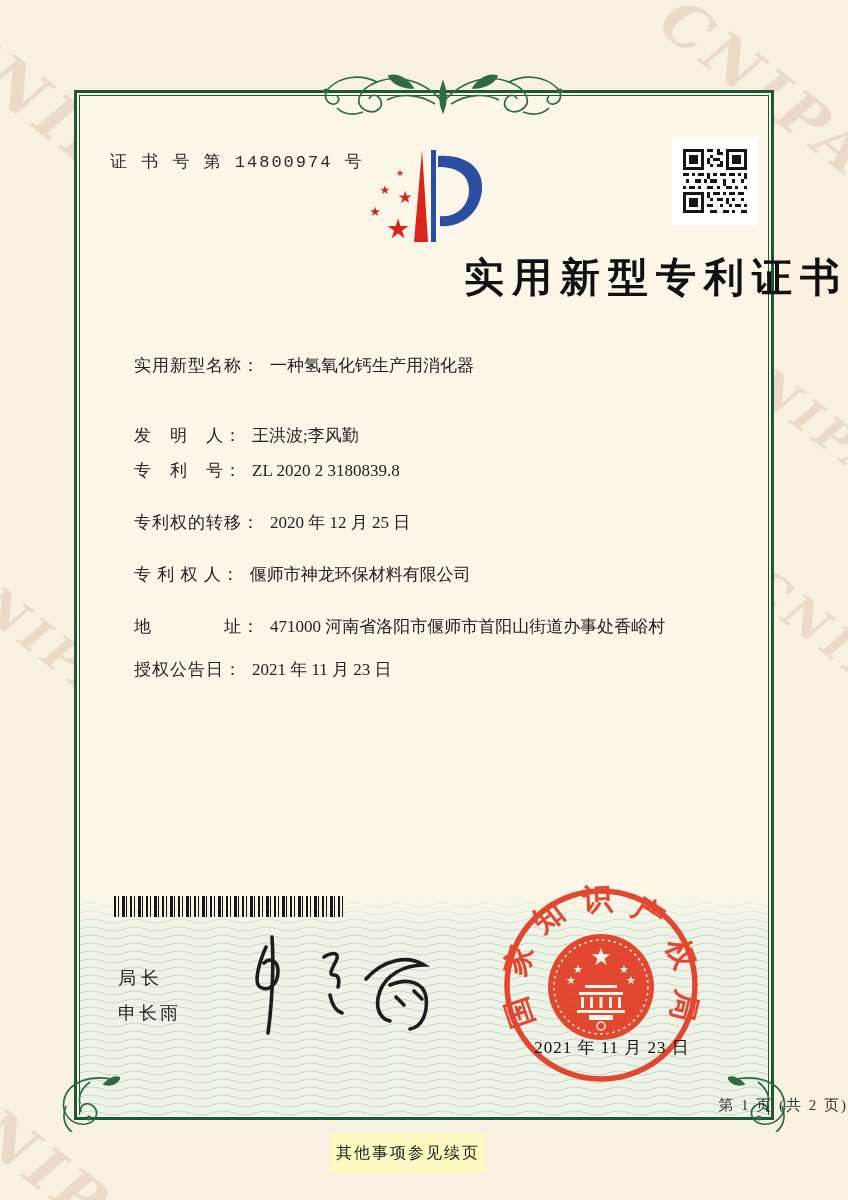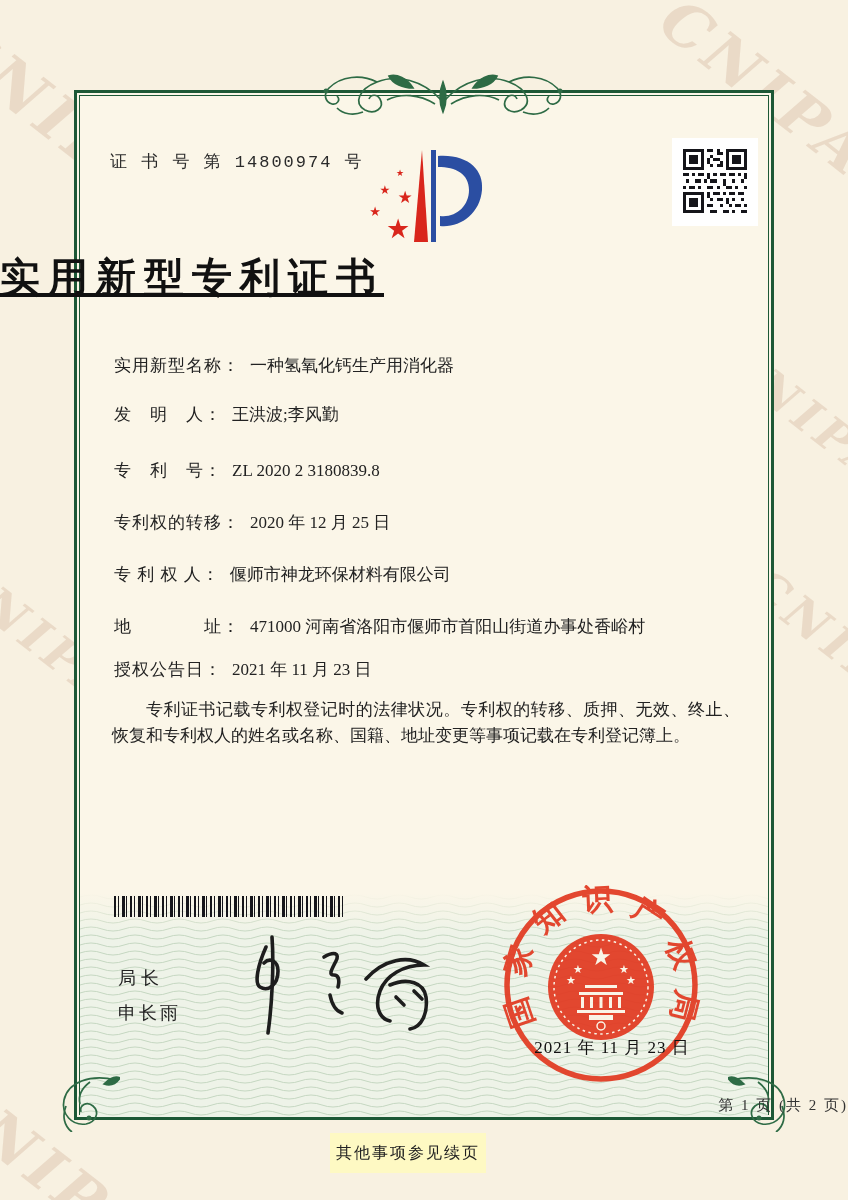--- a/index.html
+++ b/index.html
@@ -32,29 +32,29 @@
   }
   
   .band{position:absolute;left:80px;top:893px;width:688px;height:224px;}
   
   .certno{
     position:absolute;left:110px;top:150px;
     font-size:17px;letter-spacing:2px;color:#2a2a2a;font-family:Liberation Mono, monospace;
   }
   
   .title{
-    position:absolute;left:0;right:0;top:250px;text-align:left;
-    font-size:40px;font-weight:bold;letter-spacing:8px;color:#111;text-decoration:underline;
+    position:absolute;left:0;right:0;top:250px;text-align:right;
+    font-size:40px;font-weight:bold;letter-spacing:8px;color:#111;
   }
   
   .field{
     position:absolute;left:114px;width:640px;
     font-size:17px;color:#222;white-space:nowrap;
   }
-  .flabel{letter-spacing:1px;}
+  .flabel{letter-spacing:1px;margin-left:20px;}
   .fvalue{margin-left:10px;}
   .grantwrap{position:absolute;left:341px;top:0;white-space:nowrap;}
   .grantwrap span{margin-left:0;}
   
   .bodytext{
     position:absolute;left:112px;top:697px;width:628px;
     font-size:17px;line-height:26px;text-align:justify;color:#222;
   }
   .bodytext p{margin:0;text-indent:2em;}
   
@@ -189,41 +189,40 @@
     <path fill="#15151a" d="M2 2h3v3H2zM16 2h3v3h-3zM2 16h3v3H2z"></path>
     <path fill="#15151a" d="M8 0h2v1H8zM11 0h1v2h-1zM9 2h1v1H9zM12 1h1v1h-1zM8 3h1v2H8zM10 3h2v1h-2zM12 4h1v1h-1zM9 5h1v1H9zM11 5h2v1h-2zM0 8h2v1H0zM3 8h1v1H3zM5 8h2v1H5zM8 8h1v2H8zM10 8h1v1h-1zM12 8h2v1h-2zM15 8h2v1h-2zM18 8h1v1h-1zM20 8h1v2h-1zM1 10h1v1H1zM4 10h2v1H4zM7 10h1v1H7zM9 10h2v1H9zM13 10h1v2h-1zM16 10h1v1h-1zM19 10h1v1h-1zM0 12h1v1H0zM2 12h2v1H2zM5 12h1v1H5zM8 12h2v1H8zM11 12h1v1h-1zM14 12h2v1h-2zM17 12h1v1h-1zM20 12h1v1h-1zM8 14h1v2H8zM10 14h2v1h-2zM13 14h1v1h-1zM15 14h2v1h-2zM18 14h2v1h-2zM9 16h1v1H9zM11 16h2v1h-2zM14 16h1v2h-1zM16 16h1v1h-1zM19 16h1v1h-1zM8 18h2v1H8zM12 18h1v1h-1zM15 18h1v1h-1zM17 18h2v1h-2zM20 18h1v1h-1zM9 20h2v1H9zM13 20h2v1h-2zM16 20h1v1h-1zM19 20h2v1h-2z"></path>
   </svg>
 </div>
 
 <div class="title">实用新型专利证书</div>
 
 <div class="field" style="top:354px">
   <span class="flabel">实用新型名称：</span><span class="fvalue">一种氢氧化钙生产用消化器</span>
 </div>
-<div class="field" style="top:403px">
+<div class="field" style="top:424px">
   <span class="flabel">发　明　人：</span><span class="fvalue">王洪波;李风勤</span>
 </div>
 <div class="field" style="top:459px">
   <span class="flabel">专　利　号：</span><span class="fvalue">ZL 2020 2 3180839.8</span>
 </div>
 <div class="field" style="top:511px">
   <span class="flabel">专利权的转移：</span><span class="fvalue">2020 年 12 月 25 日</span>
 </div>
 <div class="field" style="top:563px">
   <span class="flabel">专 利 权 人：</span><span class="fvalue">偃师市神龙环保材料有限公司</span>
 </div>
 <div class="field" style="top:615px">
   <span class="flabel">地　　　　址：</span><span class="fvalue">471000  河南省洛阳市偃师市首阳山街道办事处香峪村</span>
 </div>
 <div class="field" style="top:658px">
   <span class="flabel">授权公告日：</span><span class="fvalue">2021 年 11 月 23 日</span>
 </div>
 
 <div class="bodytext">
-  <p>专利证书记载专利权登记时的法律状况。专利权的转移、质押、无效、终止、恢复和专利权人的姓名或名称、国籍、地址变更等事项记载在专利登记簿上。</p>
 </div>
 
 <div class="barcode"></div>
 
 <div class="director-role">局长</div>
 <div class="director-name">申长雨</div>
 
 <div class="abs" style="left:238px;top:935px;">
   <svg width="210" height="105" viewBox="0 0 210 105">
     <g fill="none" stroke="#1d1d1d" stroke-width="3.6" stroke-linecap="round">

